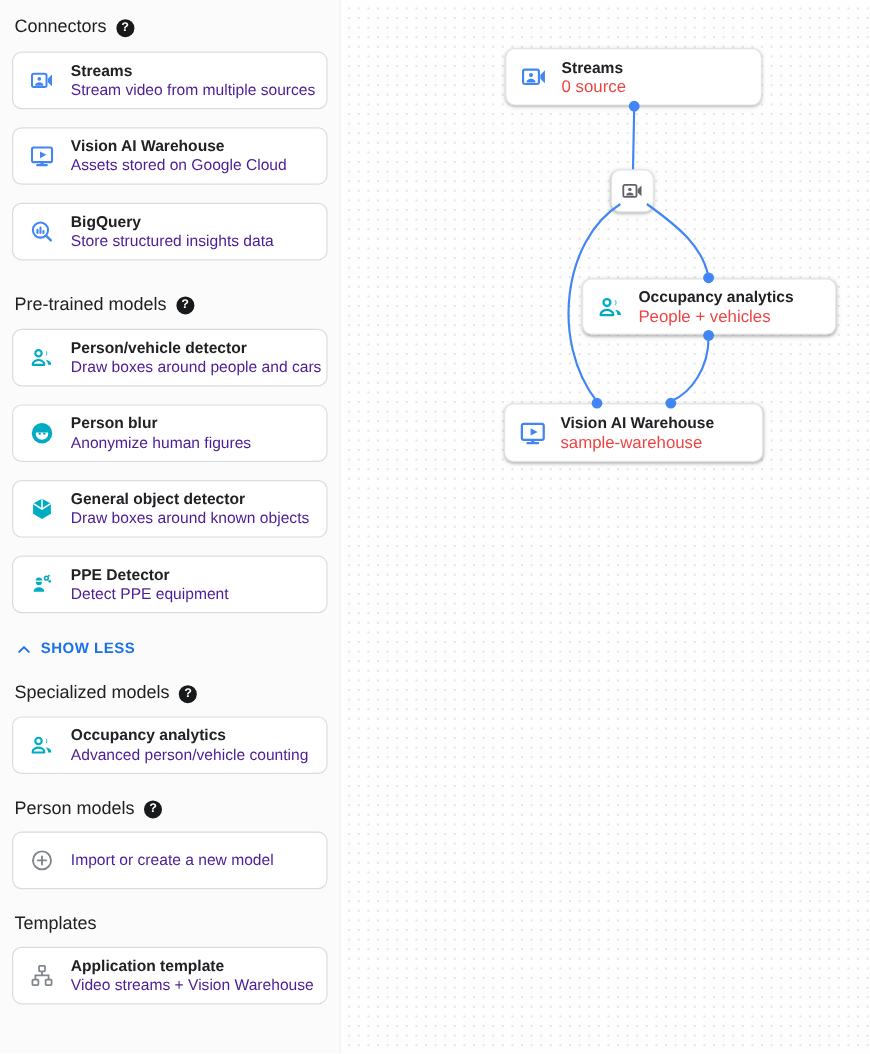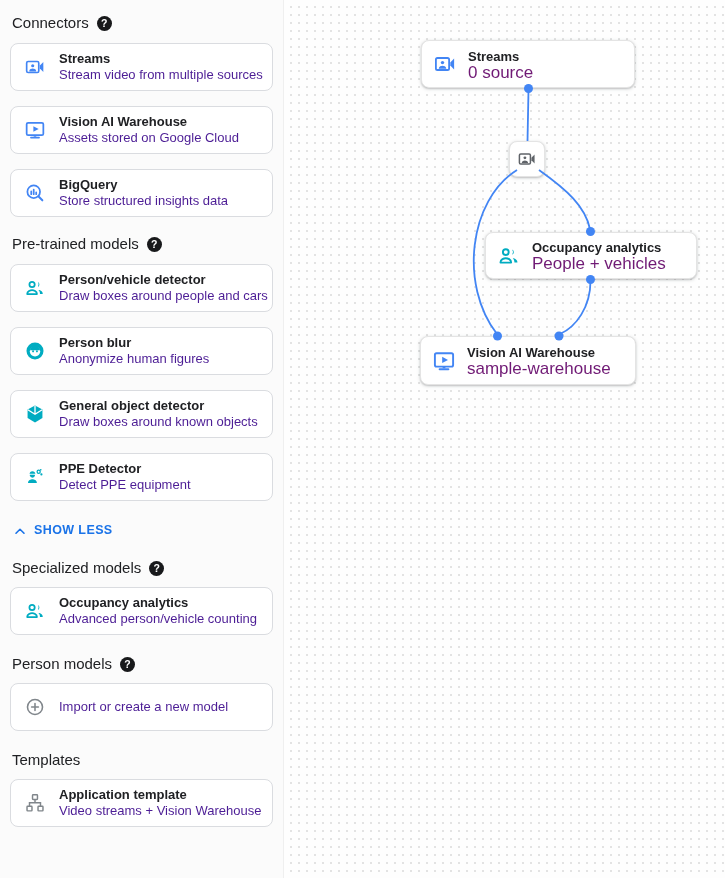--- a/index.html
+++ b/index.html
@@ -21,39 +21,39 @@
   .cards { margin-top:12px; }
   .card-icon { width:48px; display:flex; align-items:center; justify-content:center; flex:0 0 48px; }
   .card-icon svg { width:22px; height:22px; }
   .blue  { color:#4285f4; }
   .teal  { color:#00acc1; }
   .gray  { color:#80868b; }
   .darkgray { color:#5f6368; }
   .card-title { font-size:13px; font-weight:700; color:#202124; line-height:16px; }
   .card-desc  { font-size:13px; color:#4c1d95; line-height:16px; }
 
-  .mt-section1 { margin-top:17px; }
+  .mt-section1 { margin-top:27px; }
   .mt-section  { margin-top:19px; }
   .show-less { display:flex; align-items:flex-start; gap:6px; margin-top:22px; margin-left:2px;
     color:#1a73e8; font-size:12.5px; font-weight:700; letter-spacing:.4px; cursor:pointer; height:16px; }
   .show-less svg { width:16px; height:16px; }
   .cards-single { margin-top:11px; }
 
   
   .canvas { position:absolute; left:284px; top:0; width:441px; height:878px;
     background-color:#fefefe;
     background-image:radial-gradient(#e3e3e3 1.1px, transparent 1.2px);
     background-size:8px 8px; background-position:3px 3px; }
   .node { position:absolute; display:flex; align-items:center; background:#fff;
     border:1px solid #e4e4e4; border-radius:8px;
     box-shadow:0 1px 2px rgba(60,64,67,.25), 0 1px 4px rgba(60,64,67,.12); cursor:pointer; }
   .node-icon { width:46px; flex:0 0 46px; display:flex; align-items:center; justify-content:center; }
   .node-icon svg { width:24px; height:24px; }
   .node-title { font-size:13px; font-weight:700; color:#202124; line-height:16px; }
-  .node-sub   { font-size:17px; color:#701a75; line-height:15px; }
+  .node-sub   { font-size:14px; color:#ef4444; line-height:15px; }
   .node-streams   { left:137px; top:40px;  width:214px; height:48px; }
   .node-camera    { left:225px; top:141px; width:36px;  height:36px; justify-content:center; }
   .node-camera .node-icon { width:auto; flex:none; }
   .node-camera svg { width:20px; height:20px; }
   .node-occupancy { left:201px; top:232px; width:212px; height:47px; }
   .node-warehouse { left:136px; top:336px; width:216px; height:49px; }
   .edges { position:absolute; left:0; top:0; width:441px; height:878px; pointer-events:none; }
 </style>
 </head>
 <body>

